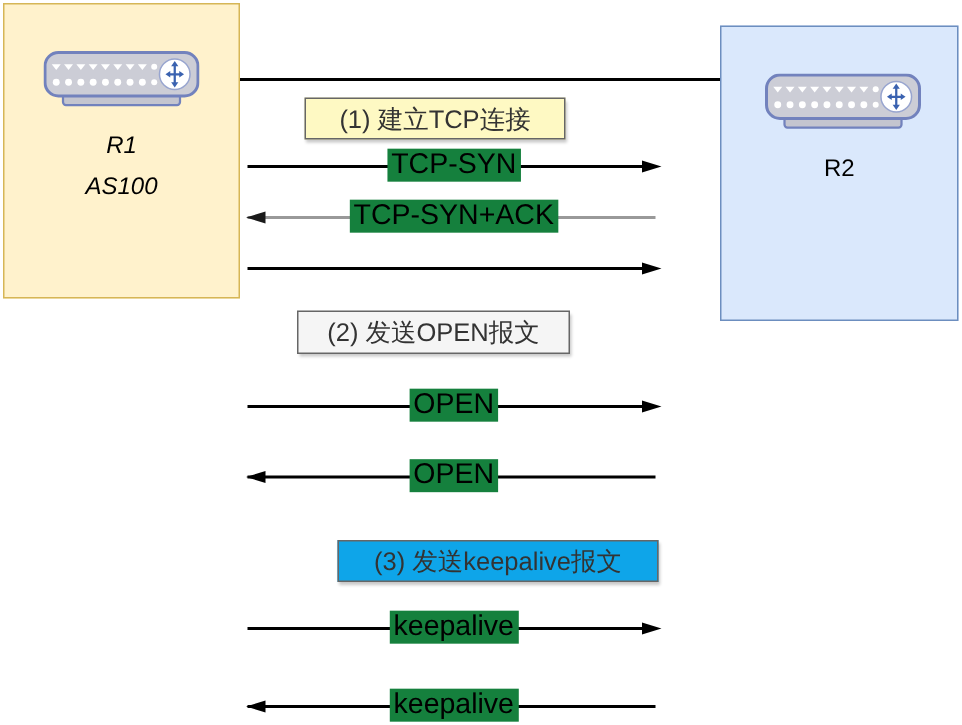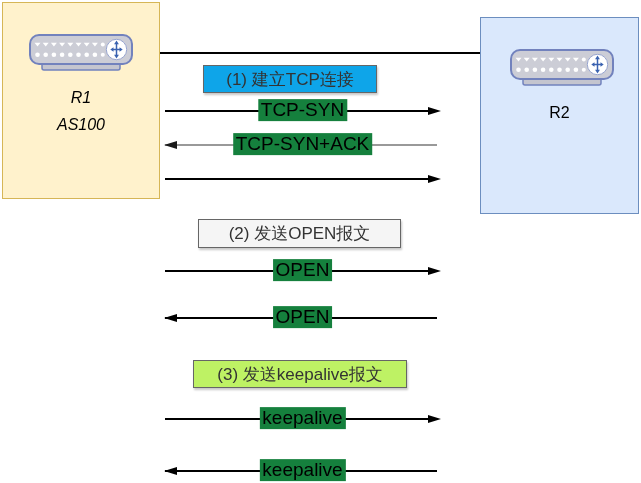--- a/index.html
+++ b/index.html
@@ -19,21 +19,21 @@
   .node-box.right .router-icon{left:29px;top:31px;}
   
   .conn-line{position:absolute;left:131px;top:52px;width:381px;height:1.5px;background:#000;}
   
   .phase-box{
     position:absolute;height:28px;background:#f5f5f5;border:1px solid #666666;
     box-sizing:border-box;display:flex;align-items:center;justify-content:center;
     font-size:17px;color:#333;white-space:nowrap;box-shadow:1px 2px 2px rgba(0,0,0,0.22);
   }
   #phase1{left:203px;top:65px;width:174px;}
-  #phase2{left:198px;top:207px;width:203px;height:29px;margin-top:12px;}
+  #phase2{left:198px;top:207px;width:182px;height:29px;}
   #phase3{left:193px;top:360px;width:214px;}
   
   .msg-row{position:absolute;left:165px;width:275px;height:26px;}
   .a-line{position:absolute;left:0;right:3px;top:12.3px;height:1.4px;background:#000;}
   .a-line.thick{top:11.8px;height:2.4px;}
   .a-head{position:absolute;top:13px;width:0;height:0;transform:translateY(-50%);
     border-top:4.6px solid transparent;border-bottom:4.6px solid transparent;}
   .a-head.right{right:-1px;border-left:13px solid #000;}
   .a-head.left{left:-1px;border-right:13px solid #000;}
   .a-label{
@@ -96,23 +96,23 @@
     <div class="node-as">AS100</div>
   </div>
 
   <div class="node-box right" id="node-right" style="background: rgb(218, 232, 252); border-color: rgb(108, 142, 191); margin-top: 15px;">
     <svg class="router-icon" viewBox="0 0 104 42">
         <use href="#router-sym"></use>
       </svg>
     <div class="node-name">R2</div>
   </div>
 
-  <div class="phase-box" id="phase1" style="background: #0ea5e9; border-color: rgb(102, 102, 102);">(1) 建立TCP连接</div>
+  <div class="phase-box" id="phase1" style="background: #fef9c3; border-color: rgb(102, 102, 102);">(1) 建立TCP连接</div>
   <div class="phase-box" id="phase2" style="background: rgb(245, 245, 245); border-color: rgb(102, 102, 102);">(2) 发送OPEN报文</div>
-  <div class="phase-box" id="phase3" style="background: #bef264; border-color: rgb(102, 102, 102);">(3) 发送keepalive报文</div>
+  <div class="phase-box" id="phase3" style="background: #0ea5e9; border-color: rgb(102, 102, 102); margin-left: 32px;">(3) 发送keepalive报文</div>
 
   <div class="msg-row" style="top:98px">
     <div class="a-line" style="background: rgb(0, 0, 0);"></div>
     <div class="a-head right" style="border-left-color: rgb(0, 0, 0);"></div>
     <span class="a-label">TCP-SYN</span>
   </div>
 
   <div class="msg-row" style="top:132px">
     <div class="a-line thick" style="background: rgb(153, 153, 153);"></div>
     <div class="a-head left" style="border-right-color: rgb(26, 26, 26);"></div>

